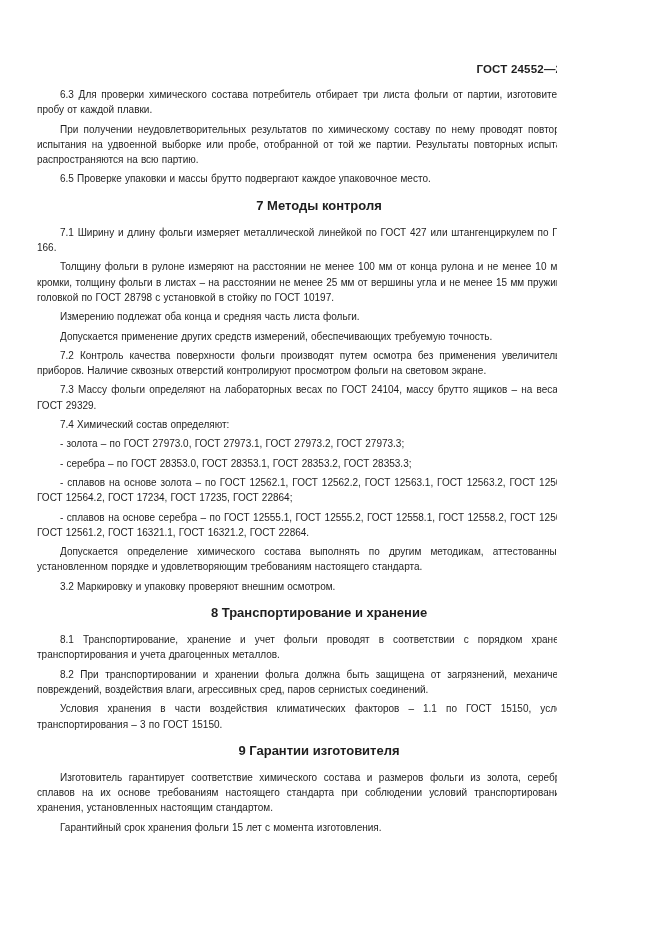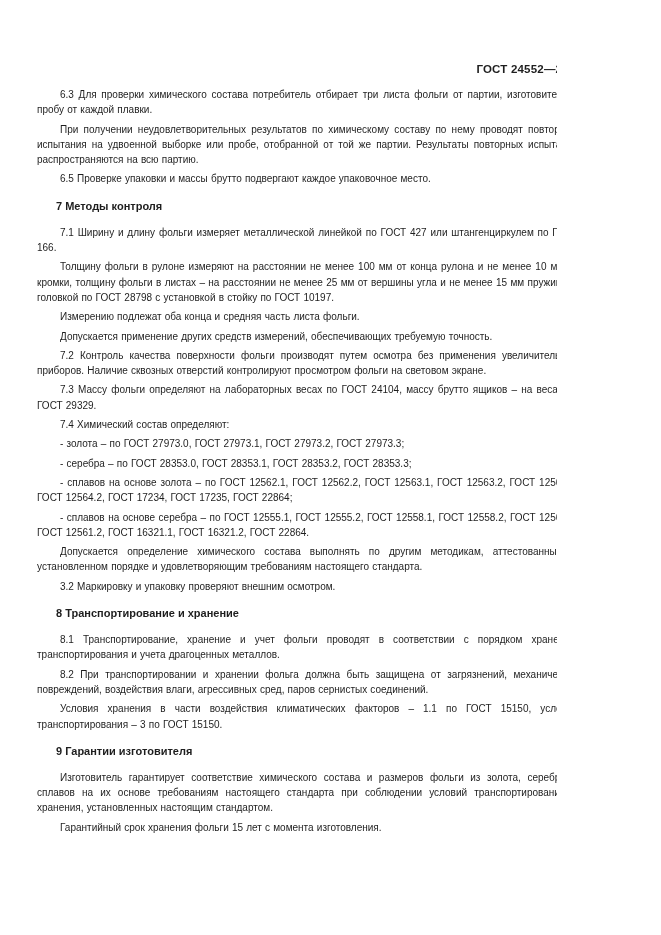--- a/index.html
+++ b/index.html
@@ -32,24 +32,25 @@
   }
   .para {
     margin: 4px;
     font-size: 10px;
     line-height: 15.3px;
     text-align: justify;
     text-indent: 23px;
     word-spacing: 0.4px;
   }
   .sec-heading {
-    font-size: 11px;
+    font-size: 13px;
     font-weight: 700;
     line-height: 18px;
     margin: 10px 0 10px 23px;
+    text-align: center;
   }
   .page-number {
     position: absolute;
     left: 33px;
     top: 856px;
     width: 549px;
     text-align: right;
     font-size: 12px;
     line-height: 15px;
   }

